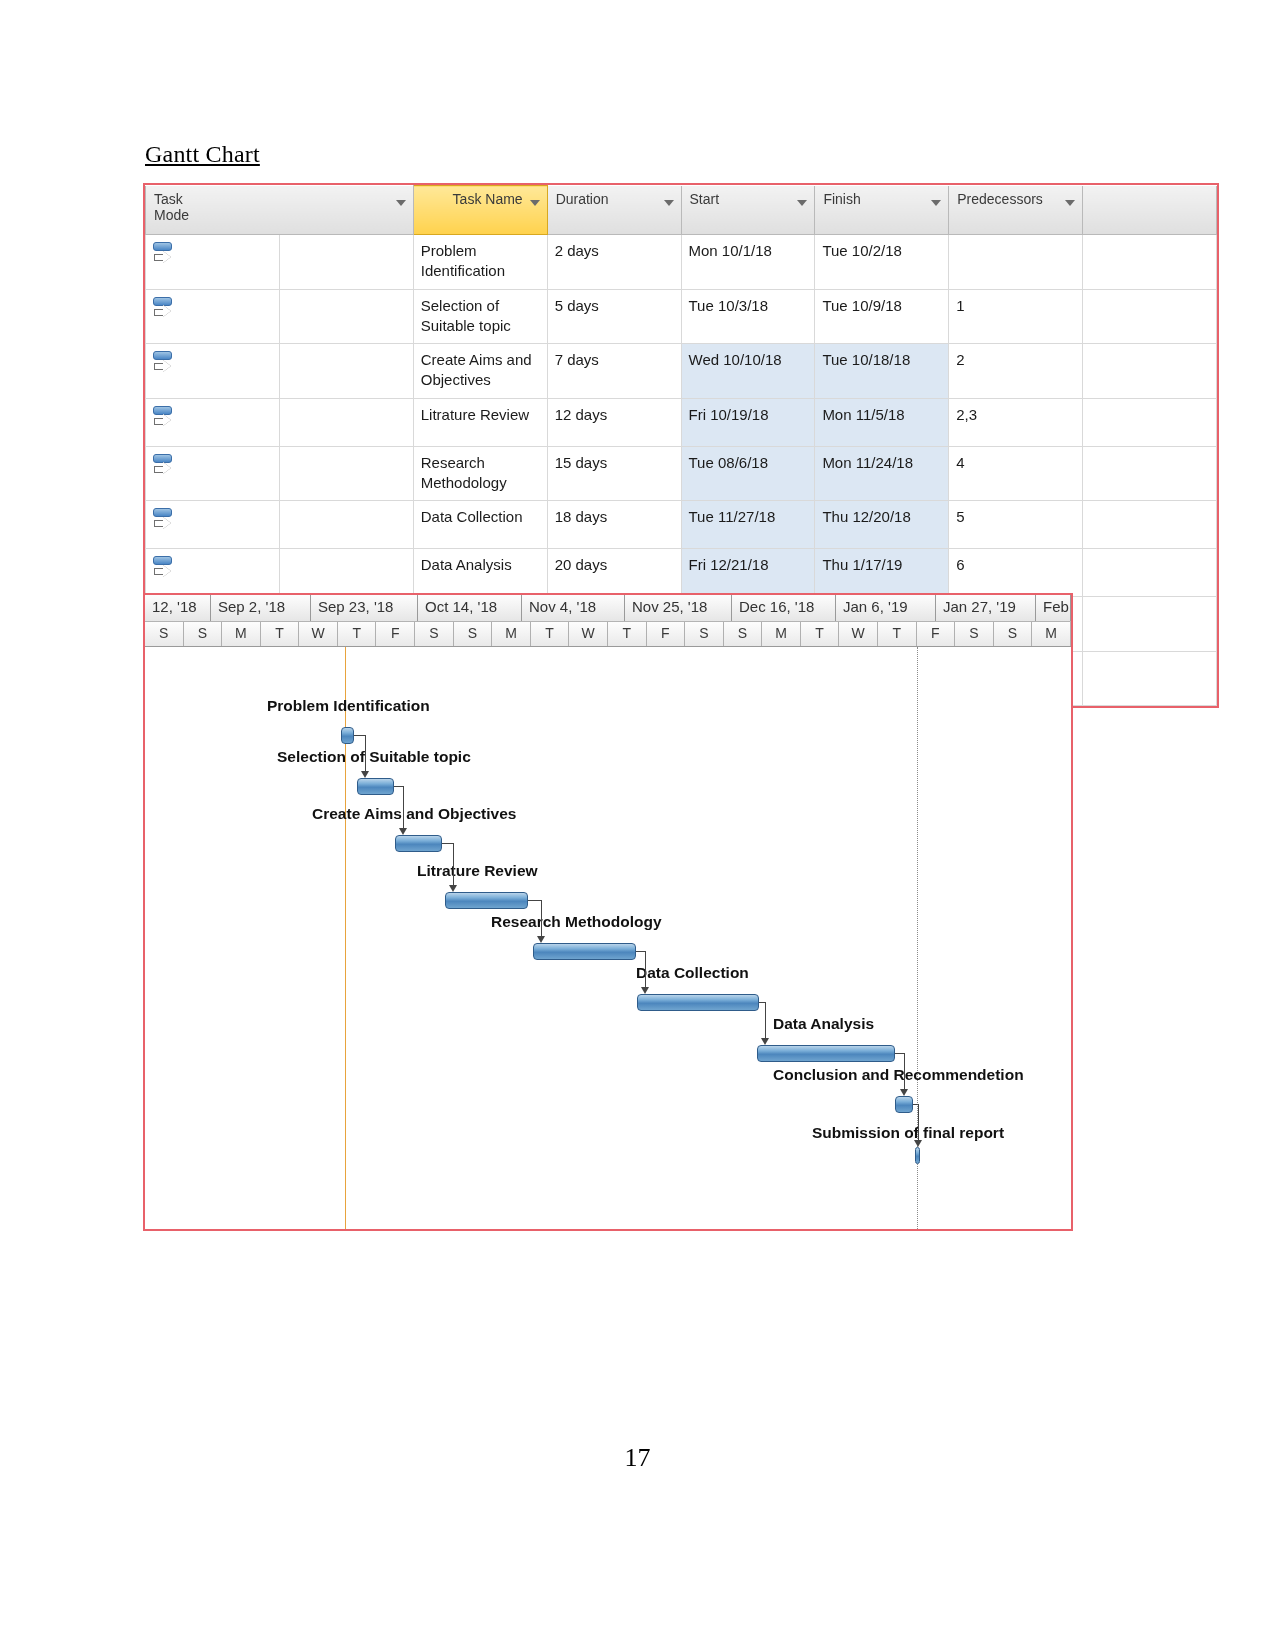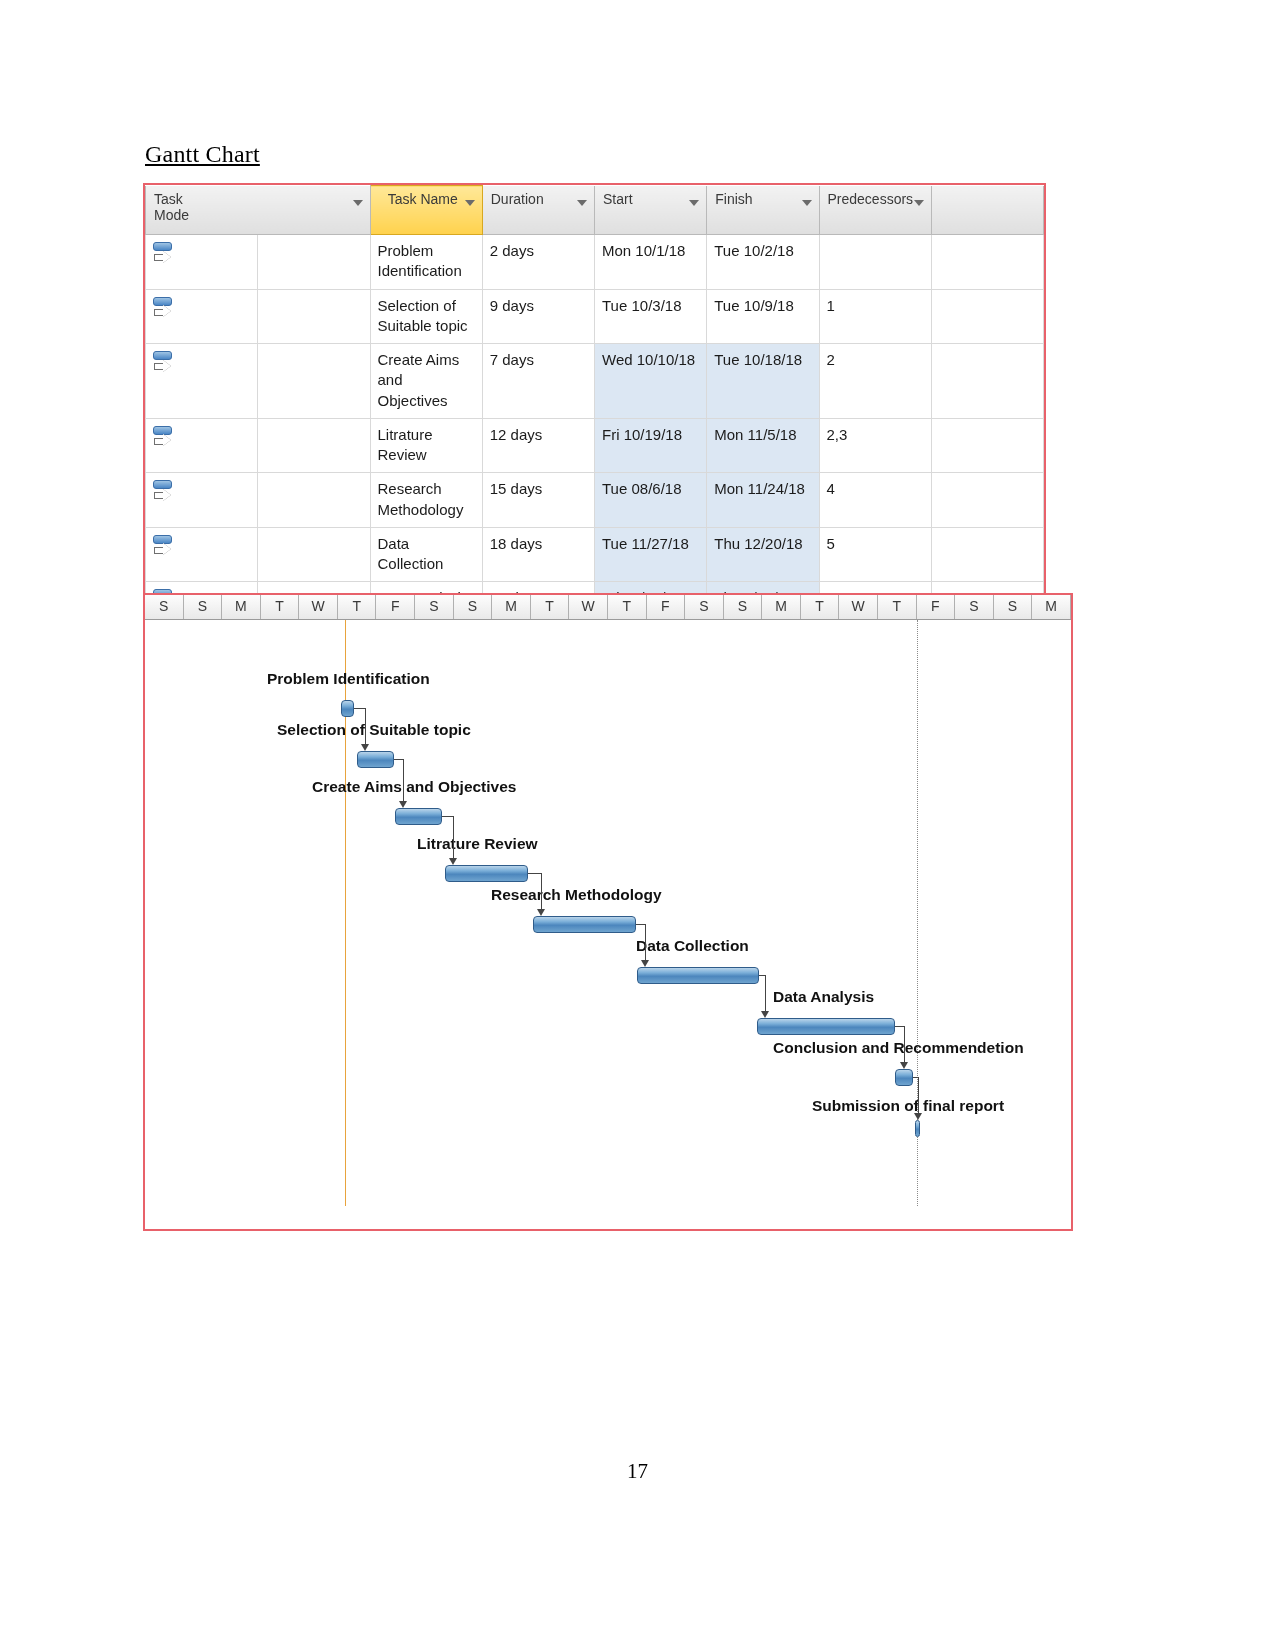--- a/index.html
+++ b/index.html
@@ -19,21 +19,21 @@
     font-size:24px;
     color:#000;
     text-decoration:underline;
     letter-spacing:0.2px;
   }
 
   
   #task-table-wrap {
     position:absolute;
     left:143px; top:183px;
-    width:903px;
+    width:1076px;
     border:2px solid #e8616a;
     background:#ffffff;
     box-sizing:border-box;
   }
   table.tasks {
     border-collapse:collapse;
     width:100%;
     table-layout:fixed;
     font-size:14.5px;
     color:#222;
@@ -182,23 +182,22 @@
     border-right:4.5px solid transparent;
     border-top:7px solid #444;
   }
 
   
   #page-number {
     position:absolute;
     left:0; right:0; top:1443px;
     text-align:center;
     font-family:"Liberation Serif", serif;
-    font-size:21px;
+    font-size:26px;
     color:#000;
-    margin-top:16px;
   }
 </style>
 </head>
 <body>
 
 <div id="doc-title">Gantt Chart</div>
 
 <div id="task-table-wrap">
   <table class="tasks">
     <thead>
@@ -251,21 +250,21 @@
         <tr>
           <td class="c-mode">
             <span class="mode-icon">
               <span class="bar"></span>
               <span class="arrbody"></span>
               <span class="arrhead"></span>
             </span>
           </td>
           <td class="c-sel"></td>
           <td class="c-name">Selection of Suitable topic</td>
-          <td class="c-dur">9 days</td>
+          <td class="c-dur">5 days</td>
           <td class="c-start">Tue 10/3/18</td>
           <td class="c-finish">Tue 10/9/18</td>
           <td class="c-pred">1</td>
           <td class="c-extra"></td>
         </tr>
         <tr>
           <td class="c-mode">
             <span class="mode-icon">
               <span class="bar"></span>
               <span class="arrbody"></span>
@@ -374,20 +373,32 @@
           <td class="c-start hl">Tue 1/22/19</td>
           <td class="c-finish hl">Tue 1/22/19</td>
           <td class="c-pred">8</td>
           <td class="c-extra"></td>
         </tr>
       </tbody>
   </table>
 </div>
 
 <div id="gantt-wrap">
+  <div id="timescale-weeks">
+      <div class="wk" style="width: 66px; flex: 0 0 66px;">12, '18</div>
+      <div class="wk" style="width: 100px; flex: 0 0 100px;">Sep 2, '18</div>
+      <div class="wk" style="width: 107px; flex: 0 0 107px;">Sep 23, '18</div>
+      <div class="wk" style="width: 104px; flex: 0 0 104px;">Oct 14, '18</div>
+      <div class="wk" style="width: 103px; flex: 0 0 103px;">Nov 4, '18</div>
+      <div class="wk" style="width: 107px; flex: 0 0 107px;">Nov 25, '18</div>
+      <div class="wk" style="width: 104px; flex: 0 0 104px;">Dec 16, '18</div>
+      <div class="wk" style="width: 100px; flex: 0 0 100px;">Jan 6, '19</div>
+      <div class="wk" style="width: 100px; flex: 0 0 100px;">Jan 27, '19</div>
+      <div class="wk" style="width: 35px; flex: 0 0 35px;">Feb</div>
+    </div>
   <div id="timescale-days">
       <div class="dy" style="width: 38.5833px; flex: 0 0 38.5833px;">S</div>
       <div class="dy" style="width: 38.5833px; flex: 0 0 38.5833px;">S</div>
       <div class="dy" style="width: 38.5833px; flex: 0 0 38.5833px;">M</div>
       <div class="dy" style="width: 38.5833px; flex: 0 0 38.5833px;">T</div>
       <div class="dy" style="width: 38.5833px; flex: 0 0 38.5833px;">W</div>
       <div class="dy" style="width: 38.5833px; flex: 0 0 38.5833px;">T</div>
       <div class="dy" style="width: 38.5833px; flex: 0 0 38.5833px;">F</div>
       <div class="dy" style="width: 38.5833px; flex: 0 0 38.5833px;">S</div>
       <div class="dy" style="width: 38.5833px; flex: 0 0 38.5833px;">S</div>

